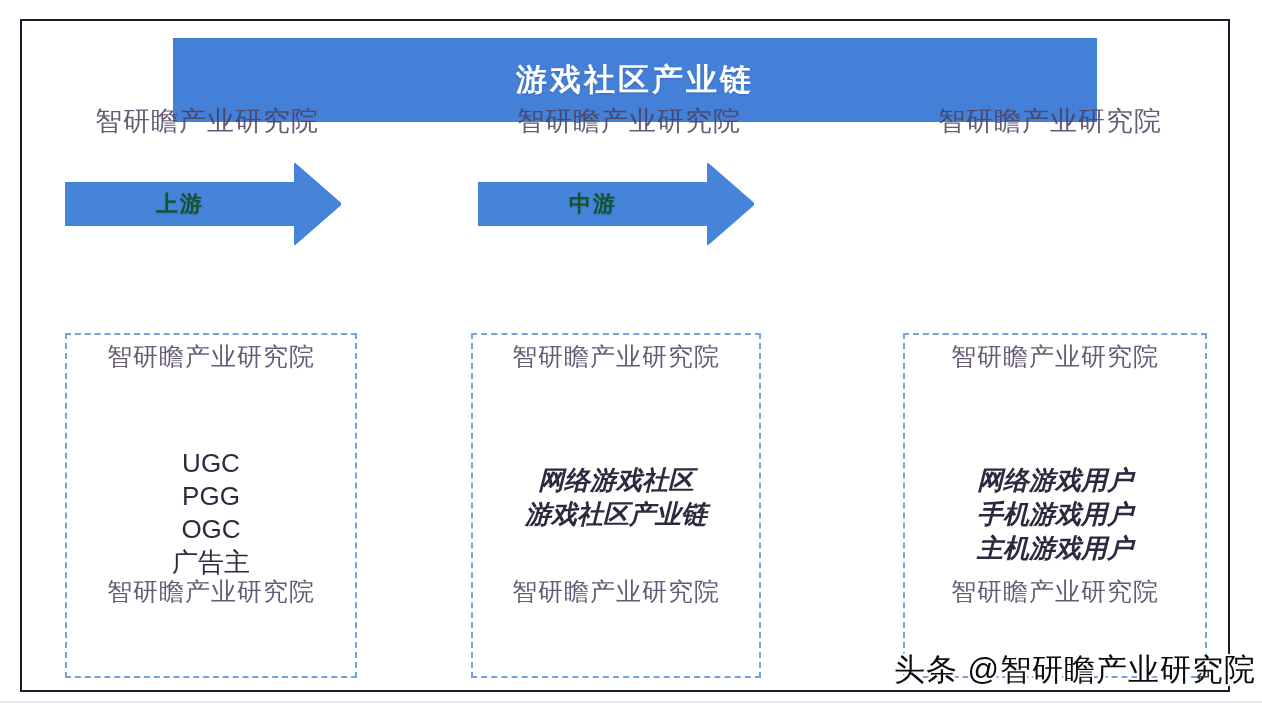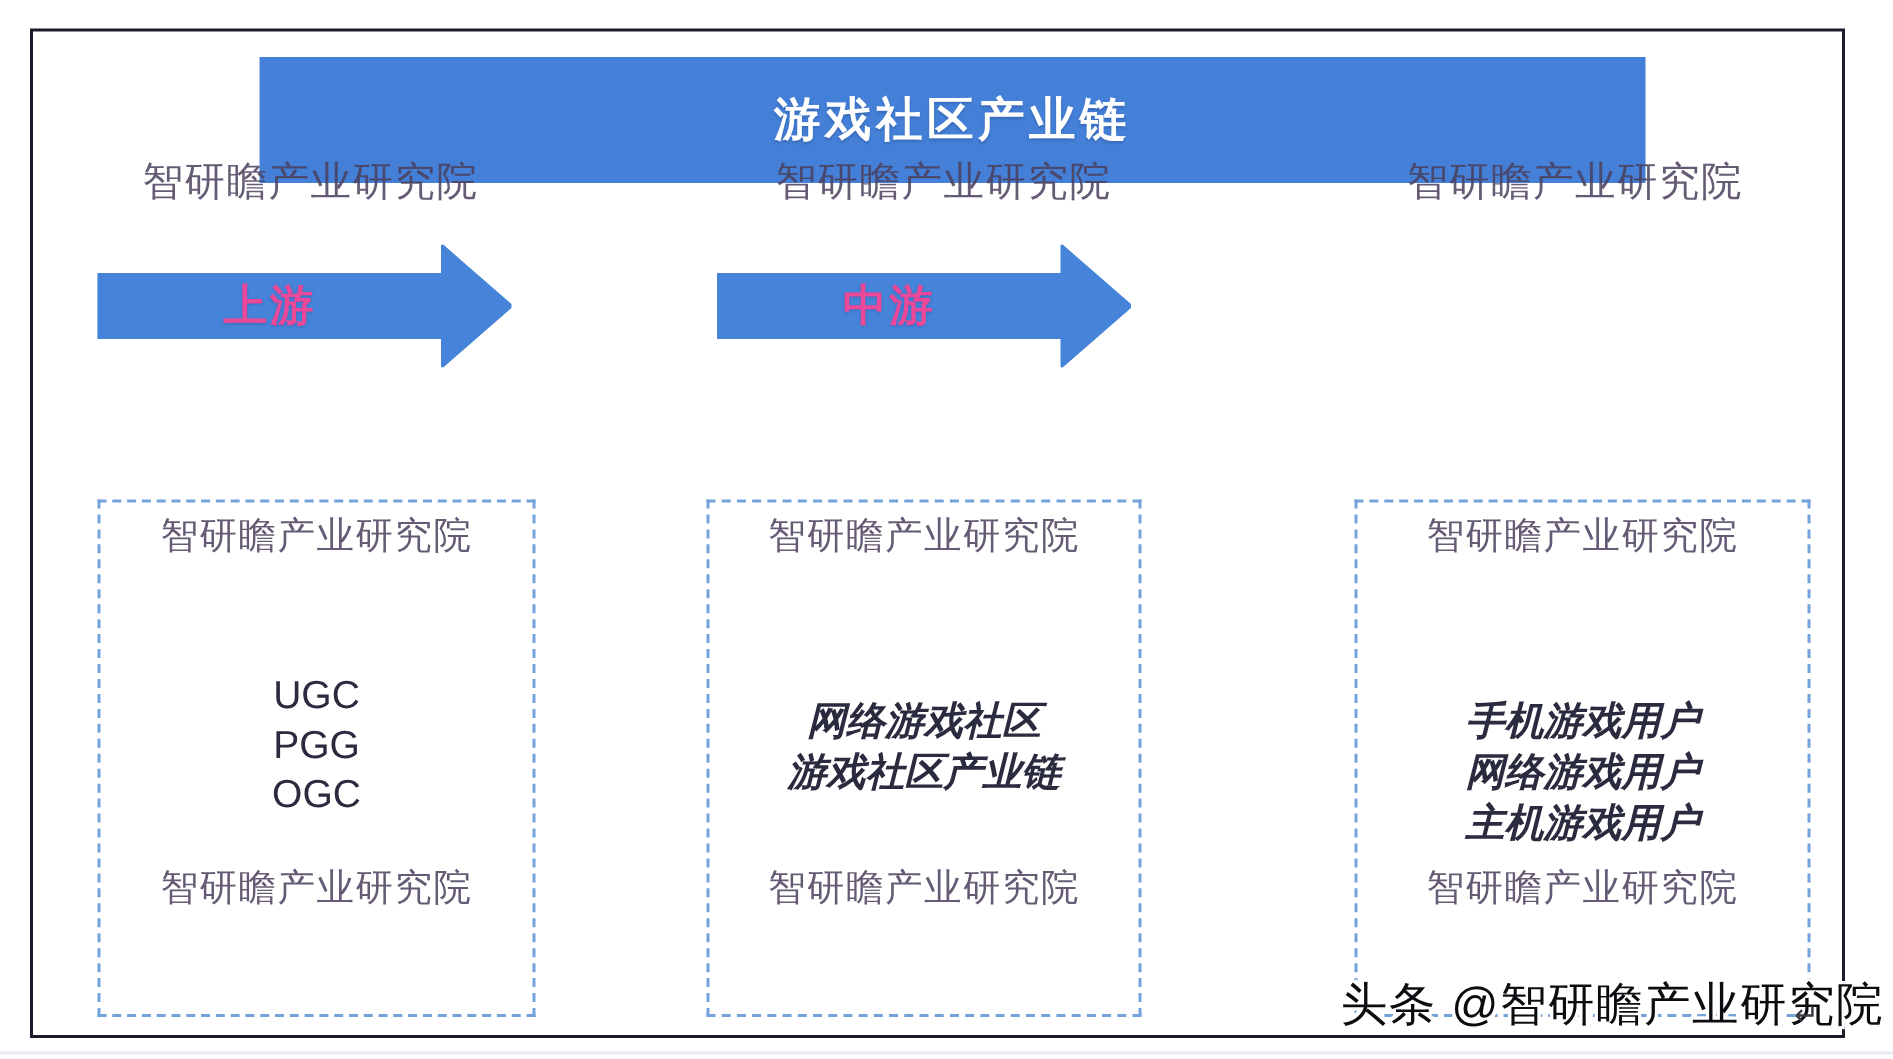--- a/index.html
+++ b/index.html
@@ -33,21 +33,21 @@
     z-index: 3; letter-spacing: 1px;
   }
   .wm-row { top: 103px; font-size: 27px; }
 
   
   .arrow-wrap { position: absolute; top: 162px; width: 276px; height: 84px; z-index: 2; }
   .arrow-wrap svg { position: absolute; left: 0; top: 0; }
   .arrow-label {
     position: absolute; left: 0; top: 0; width: 230px; height: 84px;
     display: flex; align-items: center; justify-content: center;
-    color: #ec4899; font-size: 29px; font-weight: 700; letter-spacing: 2px;
+    color: #14532d; font-size: 22px; font-weight: 700; letter-spacing: 2px;
     text-shadow: 0 1px 2px rgba(30,60,120,0.35);
   }
 
   
   .dash-box {
     position: absolute; top: 333px; height: 345px;
     border: 2px dashed #74a3dc; background: transparent; z-index: 2;
   }
   .box-wm-top { position: absolute; top: 5px; left: 0; width: 100%; text-align: center; font-size: 25px; }
   .box-wm-bottom { position: absolute; top: 240px; left: 0; width: 100%; text-align: center; font-size: 25px; }
@@ -108,38 +108,39 @@
     <span class="arrow-label">中游</span>
   </div>
 
 
   <div class="dash-box up" style="left:65px; width:292px">
     <span class="wm box-wm-top">智研瞻产业研究院</span>
     <div class="box-content" style="top:112px">
       <div class="chain-item">UGC</div>
       <div class="chain-item">PGG</div>
       <div class="chain-item">OGC</div>
+      <div class="chain-item">广告主</div>
     </div>
     <span class="wm box-wm-bottom">智研瞻产业研究院</span>
   </div>
 
   <div class="dash-box mid" style="left:471px; width:290px">
     <span class="wm box-wm-top">智研瞻产业研究院</span>
     <div class="box-content" style="top:128px">
       <div class="chain-item">网络游戏社区</div>
       <div class="chain-item">游戏社区产业链</div>
     </div>
     <span class="wm box-wm-bottom">智研瞻产业研究院</span>
   </div>
 
   <div class="dash-box down" style="left:903px; width:304px">
     <span class="wm box-wm-top">智研瞻产业研究院</span>
     <div class="box-content" style="top:128px">
+      <div class="chain-item">网络游戏用户</div>
       <div class="chain-item">手机游戏用户</div>
-      <div class="chain-item">网络游戏用户</div>
       <div class="chain-item">主机游戏用户</div>
     </div>
     <span class="wm box-wm-bottom">智研瞻产业研究院</span>
   </div>
 
   <div class="footer-wm">头条 @智研瞻产业研究院</div>
   <span class="return-glyph">↵</span>
 
 </div>
 

